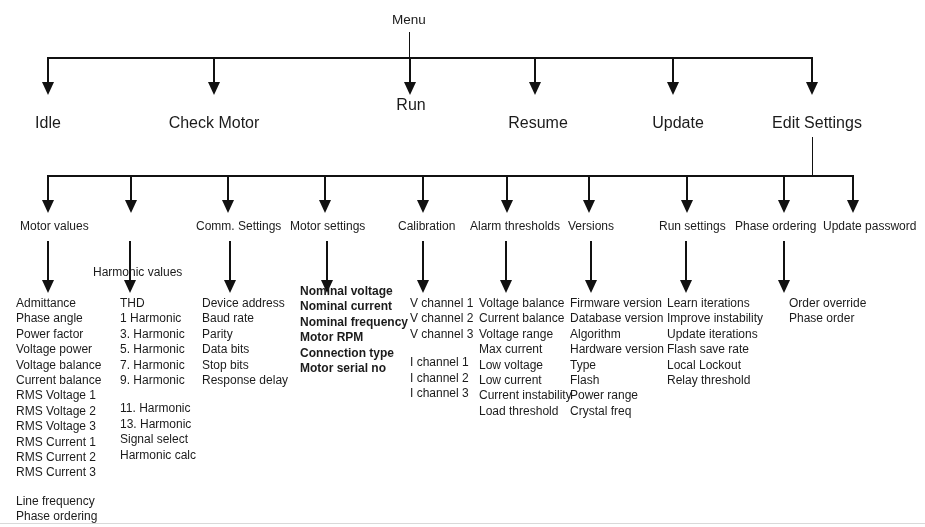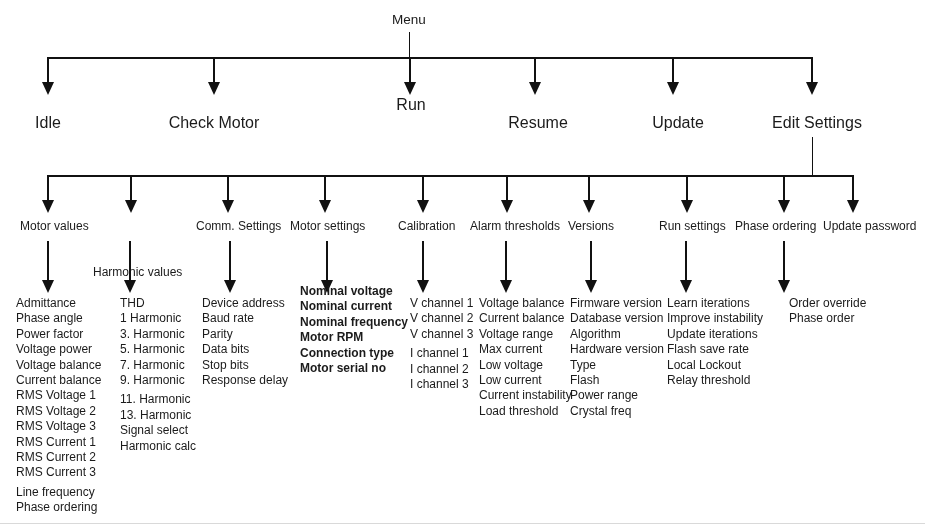--- a/index.html
+++ b/index.html
@@ -14,21 +14,21 @@
   .arrow::after {
     content:""; position:absolute; top:100%; left:50%;
     transform:translateX(-50%);
     border-left:6px solid transparent; border-right:6px solid transparent;
     border-top:13px solid #111; width:0; height:0;
   }
   .lbl  { position:absolute; transform:translateX(-50%); white-space:nowrap; font-size:16px; }
   .root { font-size:13.5px; }
   .lbl3 { position:absolute; white-space:nowrap; font-size:12px;text-align:center; }
   .col  { position:absolute; font-size:12px; line-height:15.4px; white-space:nowrap; }
-  .col .li.gap { margin-top:4px; }
+  .col .li.gap { margin-top:13px; }
   .divider { position:absolute; height:1px; background:#d9d9d9; }
 </style>
 </head>
 <body>
 
 <div class="canvas">
 
   <div class="lbl root" style="left:409px; top:12px;">Menu</div>
   <div class="vline" style="left:408.5px; top:32px; height:25px;"></div>
 

